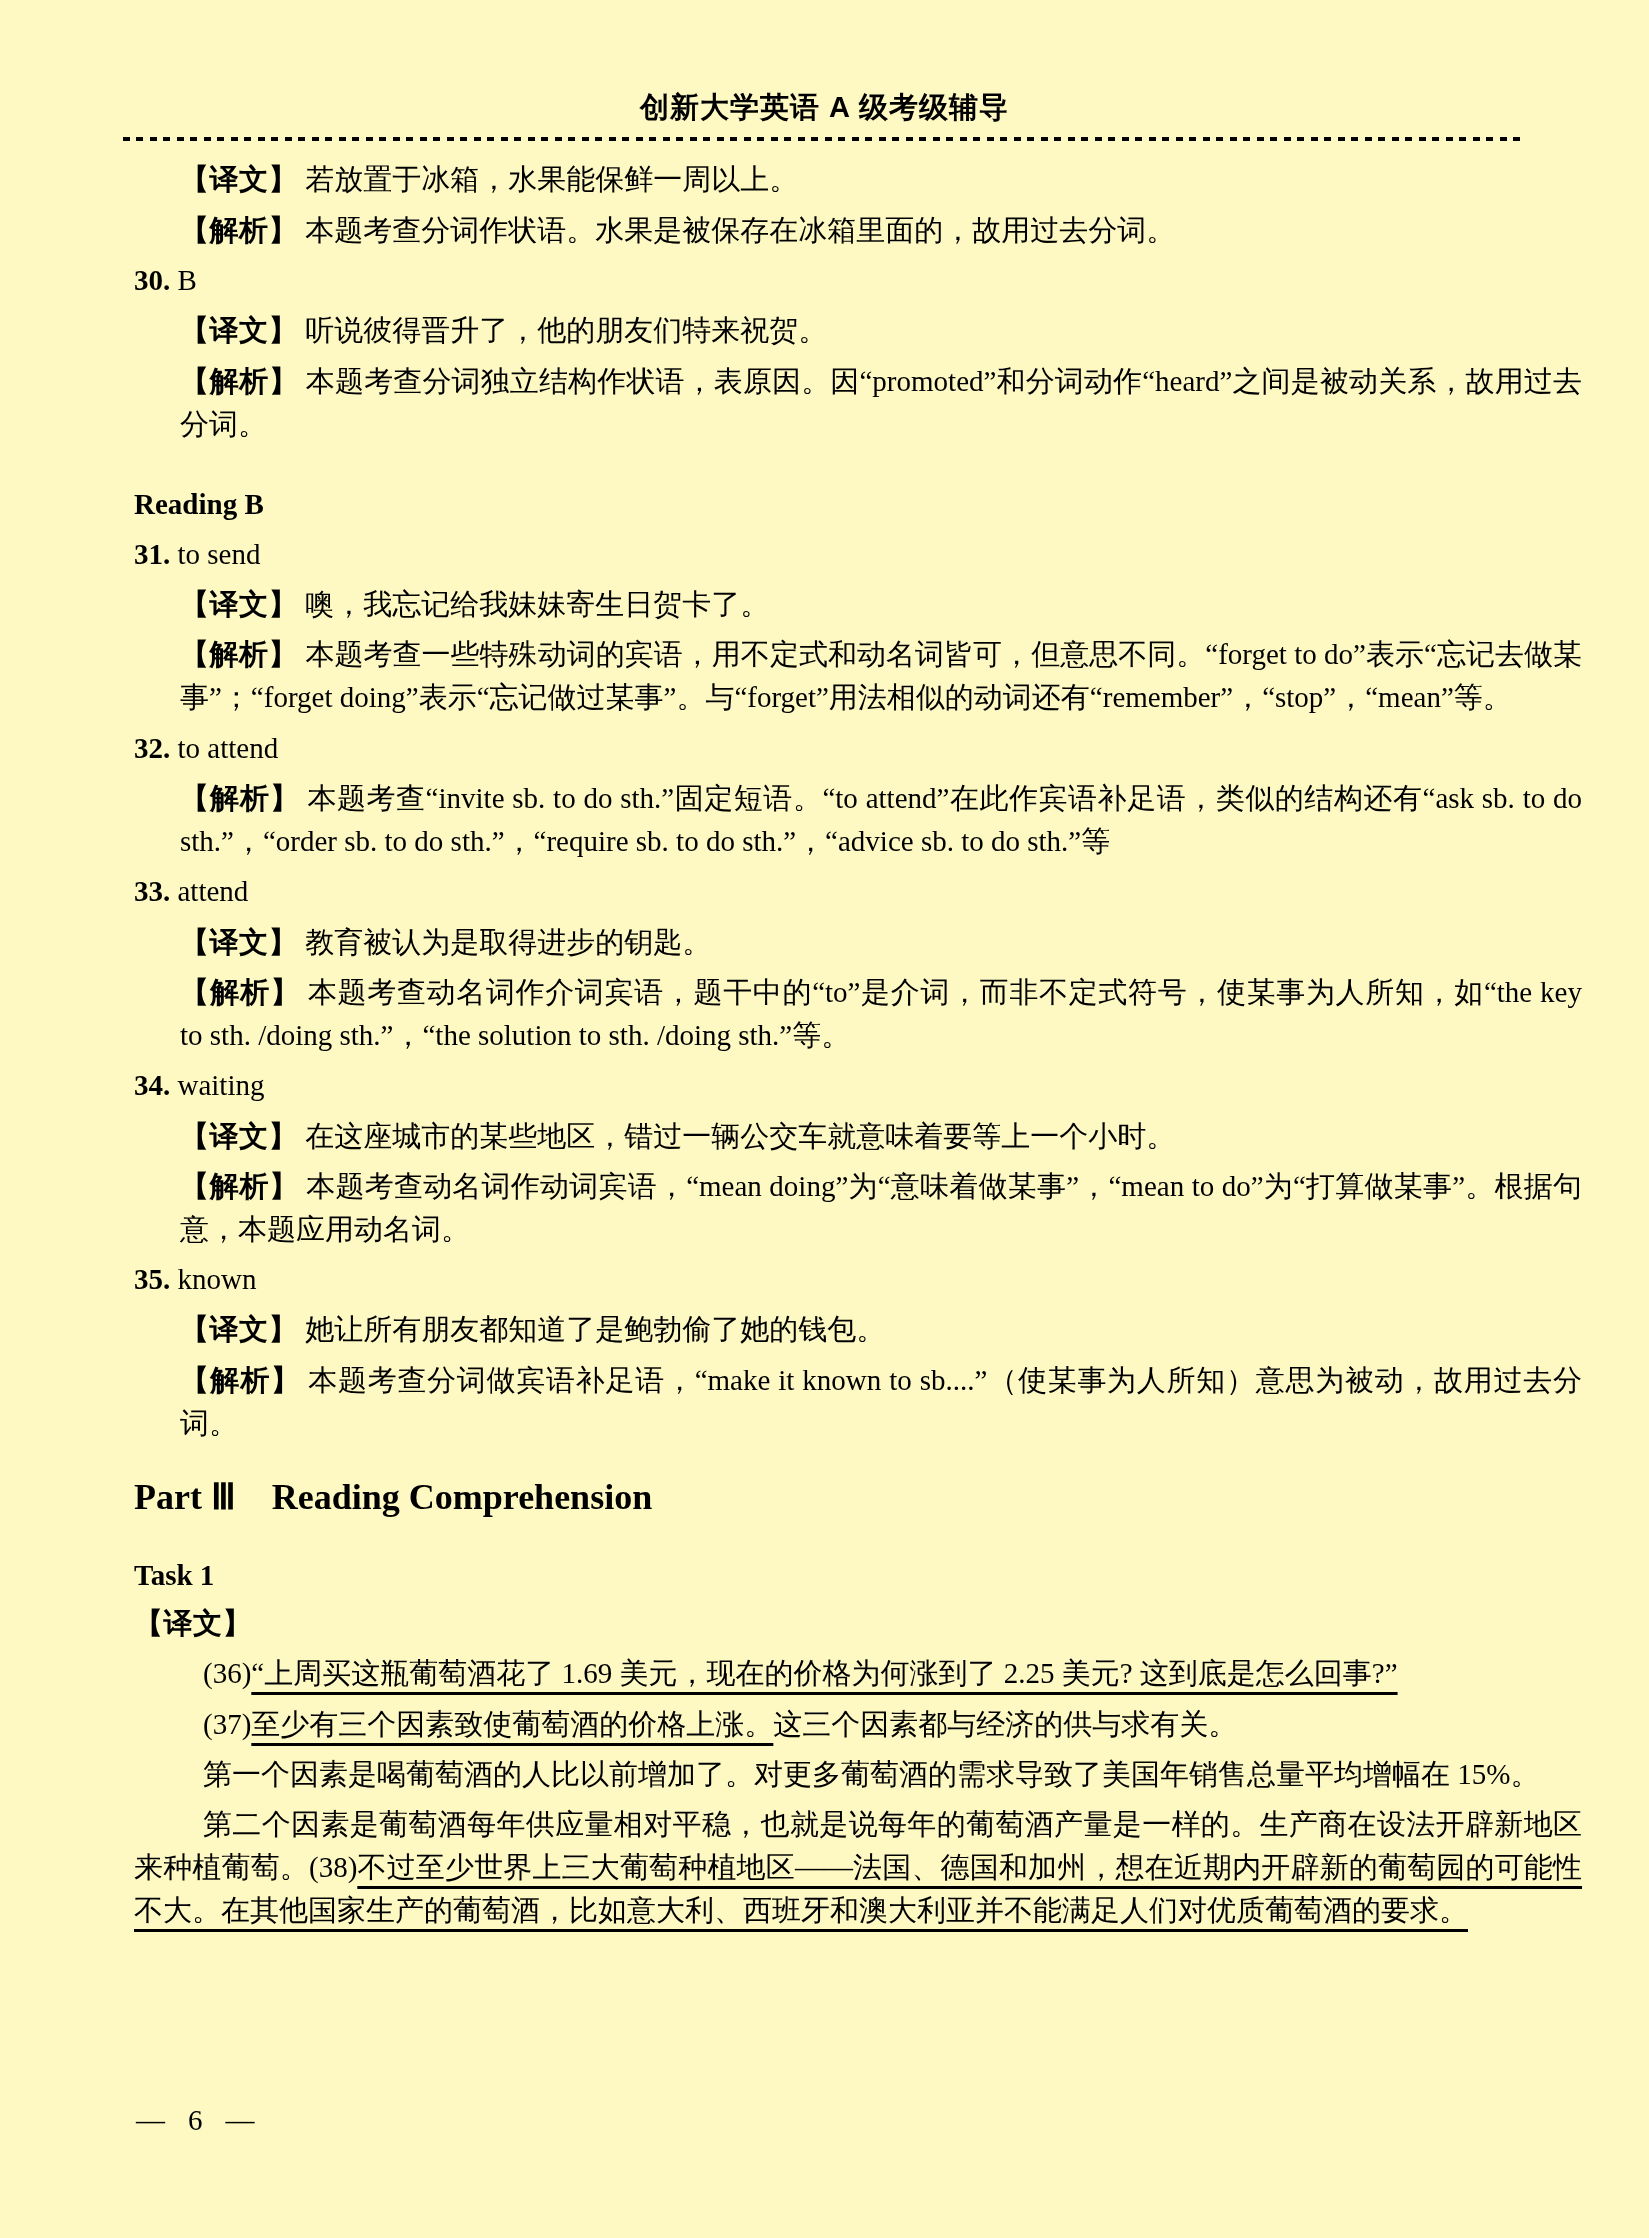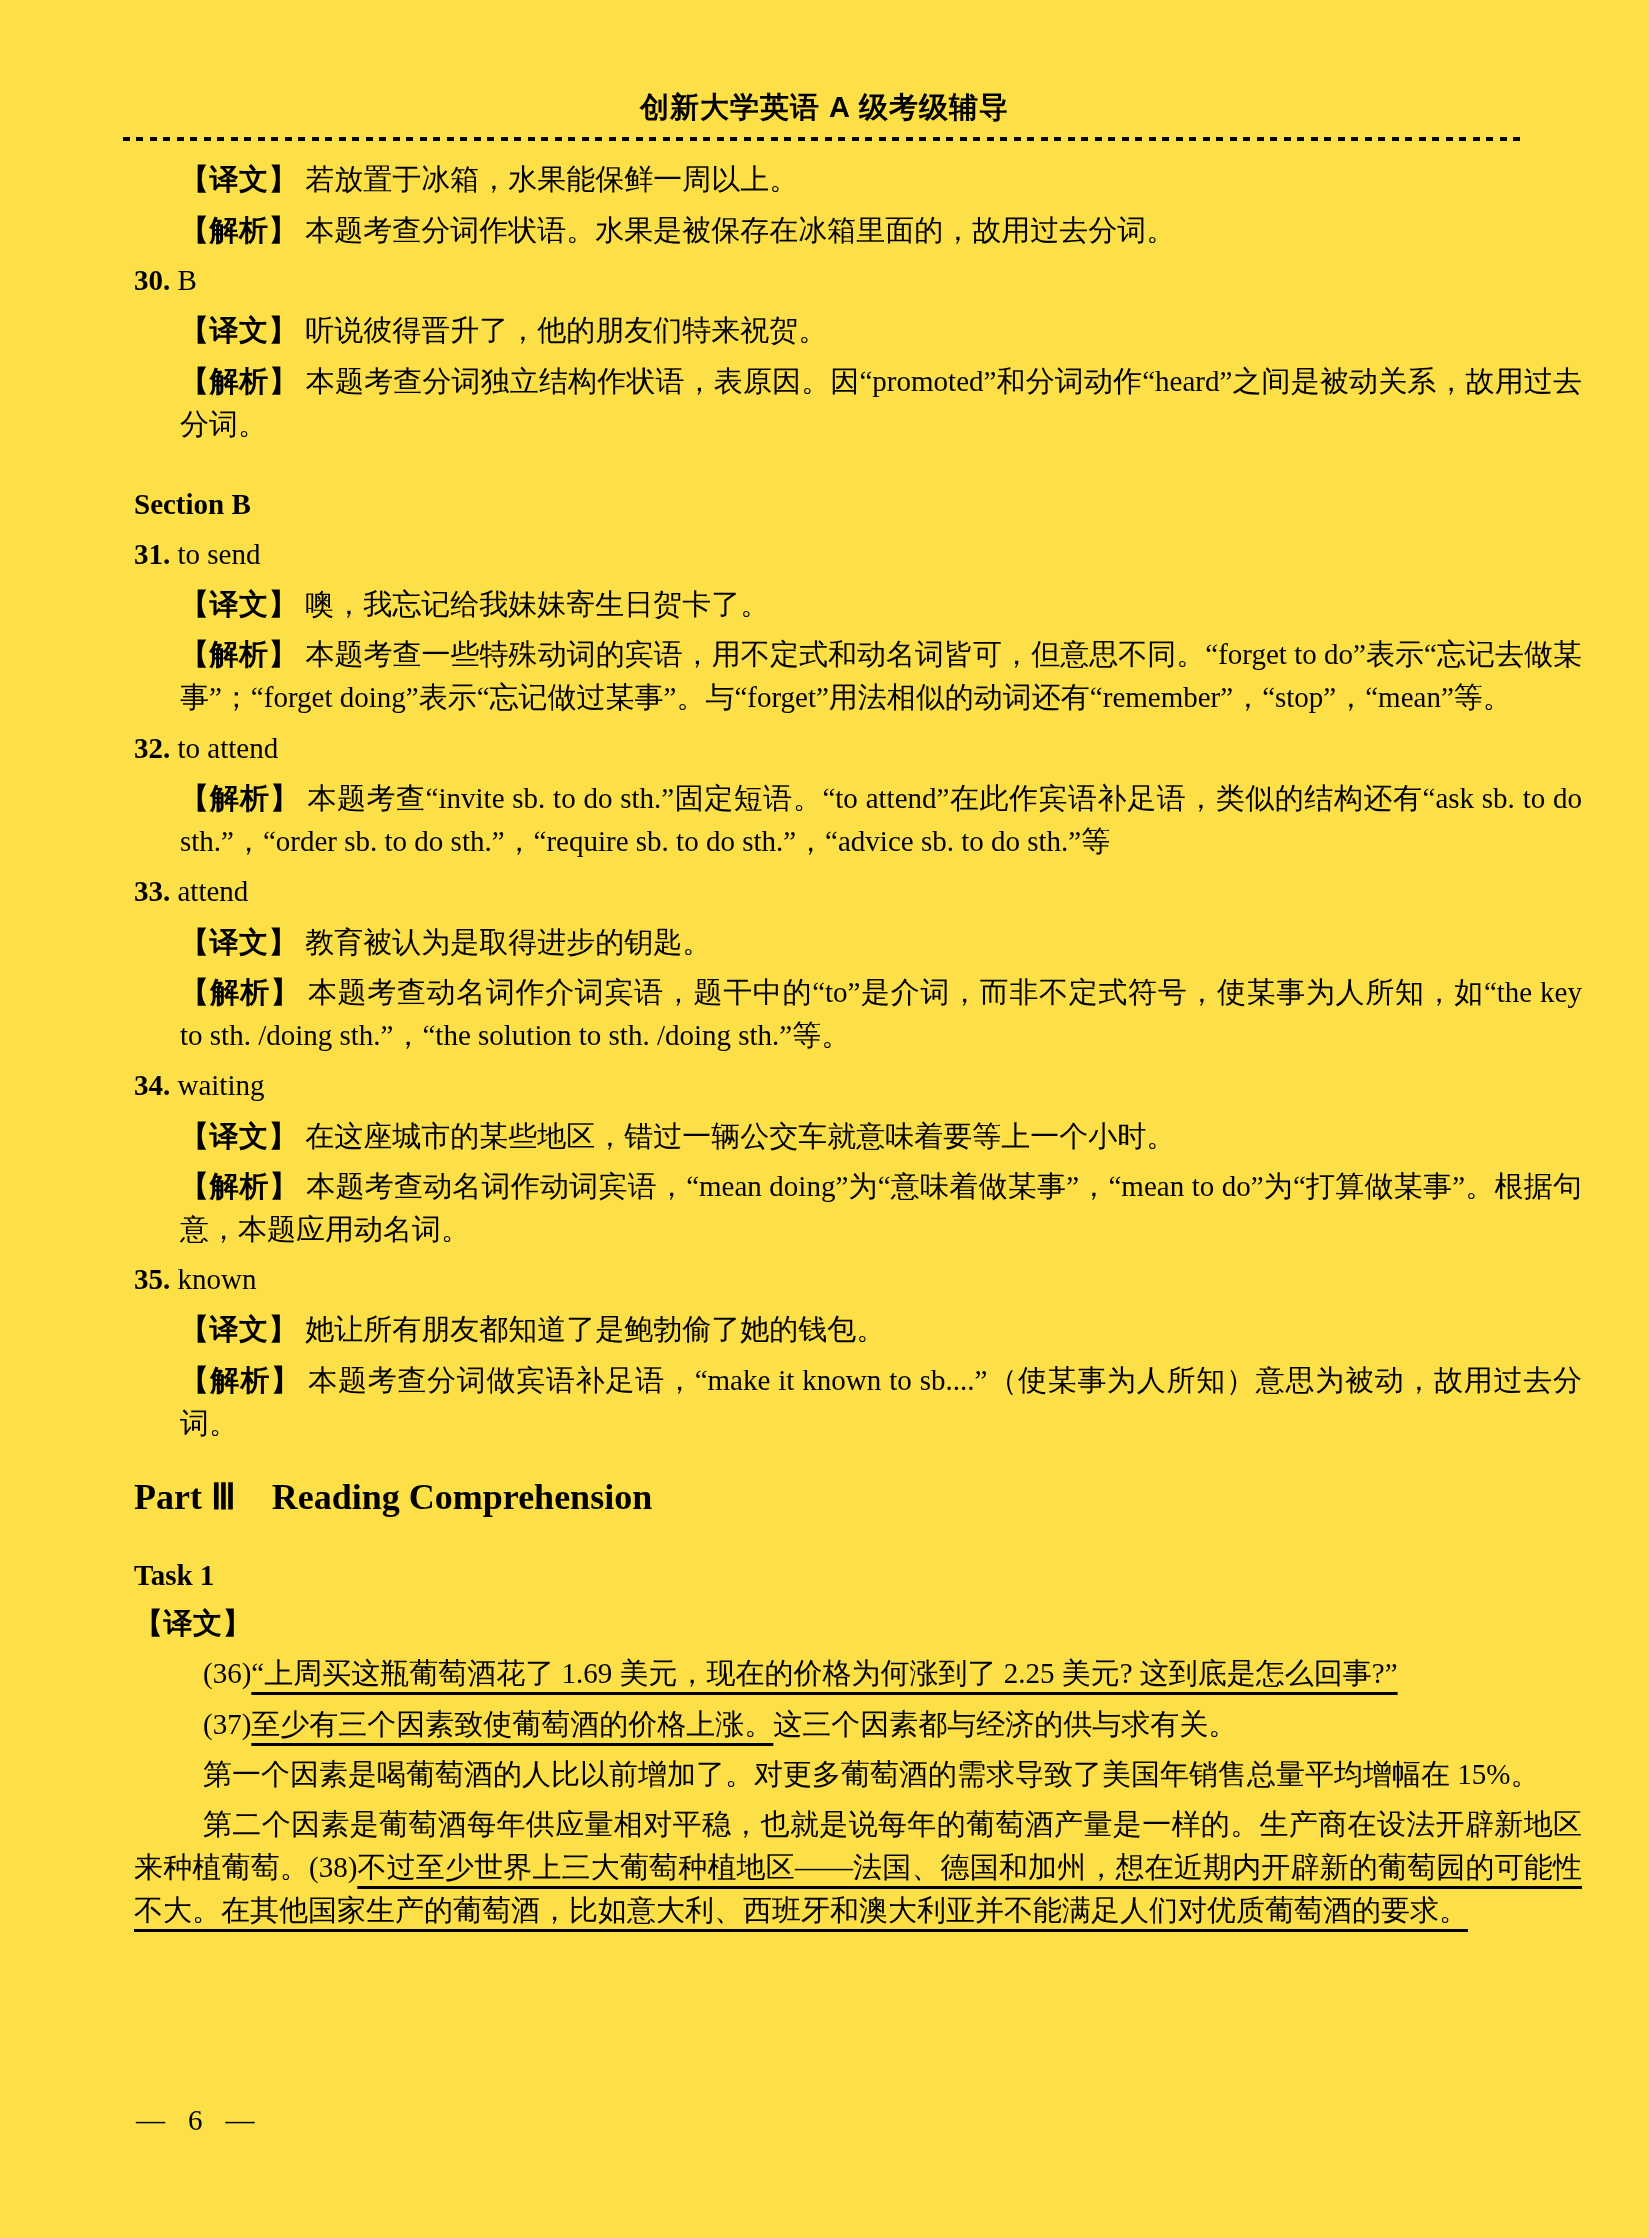--- a/index.html
+++ b/index.html
@@ -4,21 +4,21 @@
 <style>
   html, body {
     margin: 0;
     padding: 0;
     background: #e8e8e8;
   }
   .page {
     position: relative;
     width: 1649px;
     height: 2239px;
-    background: #fde047;
+    background: #fef9c3;
     overflow: hidden;
     font-family: "Liberation Serif", serif;
     color: #000;
   }
   
   .hdr-title {
     margin-top: 92px;
     text-align: center;
     font-family: "Liberation Sans", sans-serif;
     font-weight: bold;
@@ -87,21 +87,21 @@
 
   <main class="content">
 
     <p class="entry first-entry"><span class="lbl">【译文】</span><span>若放置于冰箱，水果能保鲜一周以上。</span></p>
     <p class="entry"><span class="lbl">【解析】</span><span>本题考查分词作状语。水果是被保存在冰箱里面的，故用过去分词。</span></p>
 
     <p class="qline"><span class="qnum">30.</span><span> B</span></p>
     <p class="entry"><span class="lbl">【译文】</span><span>听说彼得晋升了，他的朋友们特来祝贺。</span></p>
     <p class="entry"><span class="lbl">【解析】</span><span>本题考查分词独立结构作状语，表原因。因“promoted”和分词动作“heard”之间是被动关系，故用过去分词。</span></p>
 
-    <p class="qline section-head">Section B</p>
+    <p class="qline section-head">Reading B</p>
 
     <p class="qline"><span class="qnum">31.</span><span> to send</span></p>
     <p class="entry"><span class="lbl">【译文】</span><span>噢，我忘记给我妹妹寄生日贺卡了。</span></p>
     <p class="entry"><span class="lbl">【解析】</span><span>本题考查一些特殊动词的宾语，用不定式和动名词皆可，但意思不同。“forget to do”表示“忘记去做某事”；“forget doing”表示“忘记做过某事”。与“forget”用法相似的动词还有“remember”，“stop”，“mean”等。</span></p>
 
     <p class="qline"><span class="qnum">32.</span><span> to attend</span></p>
     <p class="entry"><span class="lbl">【解析】</span><span>本题考查“invite sb. to do sth.”固定短语。“to attend”在此作宾语补足语，类似的结构还有“ask sb. to do sth.”，“order sb. to do sth.”，“require sb. to do sth.”，“advice sb. to do sth.”等</span></p>
 
     <p class="qline"><span class="qnum">33.</span><span> attend</span></p>
     <p class="entry"><span class="lbl">【译文】</span><span>教育被认为是取得进步的钥匙。</span></p>

